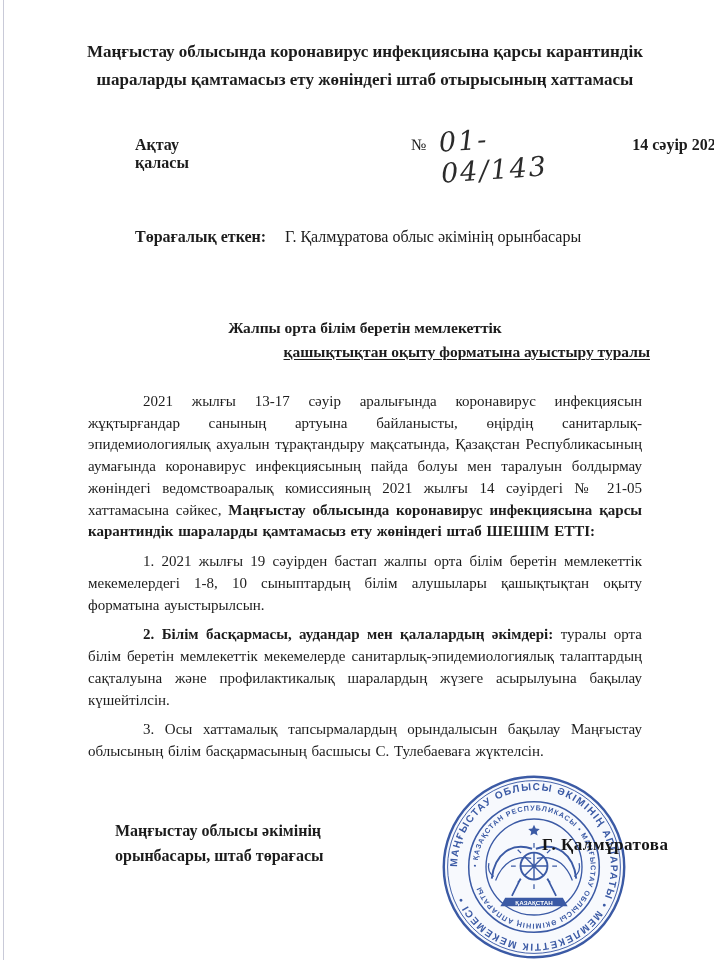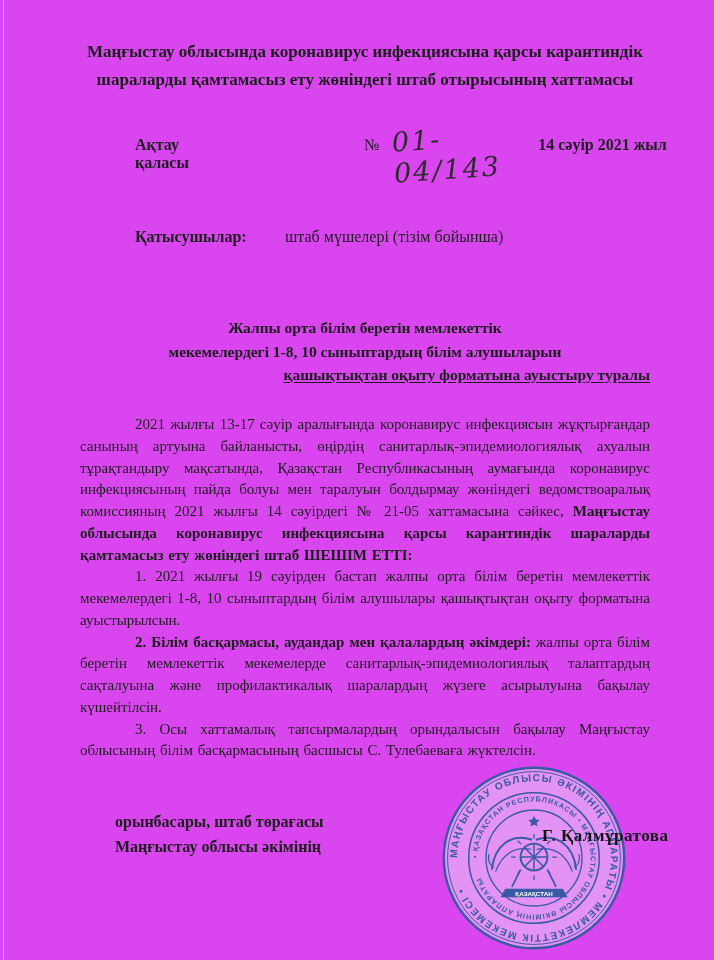--- a/index.html
+++ b/index.html
@@ -1,20 +1,20 @@
 <!DOCTYPE html>
 <html><head>
 <meta charset="utf-8">
 <style>
   html,body{margin:0;padding:0;background:#e9e9ee;}
   .page{
     position:relative;
     width:714px;height:960px;
     margin:0 auto;
-    background:#d946ef;
+    background:#ffffff;
     font-family:"Liberation Serif","DejaVu Serif",serif;
     color:#1c1c1c;
     overflow:hidden;
   }
   .page-edge-left{
     position:absolute;left:3px;top:0;bottom:0;width:1px;
     background:#c9cad8;
   }
   .content{
     position:relative;
@@ -28,20 +28,21 @@
     font-size:17px;
     line-height:1.62;
     padding:0 6px;
   }
   
   .num-row{
     margin-top:32px;
     display:flex;
     align-items:baseline;
     padding-left:55px;
+    gap:47px;
   }
   .city{font-weight:bold;font-size:16px;}
   .num-group{margin-left:175px;display:flex;align-items:baseline;}
   .num-sign{font-size:16px;}
   .num-handwritten{
     display:inline-block;
     margin-left:14px;
     font-family:"DejaVu Serif",serif;
     font-style:italic;
     font-size:27px;
@@ -65,21 +66,21 @@
   }
   .subject .underline{text-decoration:underline;text-underline-offset:2px;text-align:right;}
   
   .body-text{
     margin-top:28px;
     font-size:15px;
     line-height:1.45;
     text-align:justify;
     word-spacing:1px;
   }
-  .body-text p{margin:0;text-indent:55px;}
+  .body-text p{margin:8px;text-indent:55px;}
   .bold{font-weight:bold;}
   
   .sig-area{position:relative;height:252px;margin-top:0;}
   .sig-left{
     position:absolute;left:35px;top:48px;
     font-weight:bold;font-size:16px;line-height:1.55;
   }
   .stamp-wrap{position:absolute;left:358px;top:0;width:192px;height:192px;}
   .sig-name{
     position:absolute;left:462px;top:64px;
@@ -107,42 +108,41 @@
       <span class="city">Ақтау қаласы</span>
       <span class="num-group">
         <span class="num-sign">№</span>
         <span class="num-handwritten">01-04/143</span>
       </span>
       <span class="doc-date">14 сәуір 2021 жыл</span>
     </div>
 
     <div class="meta-block">
       <div class="meta-row">
-        <span class="meta-label">Қатысушылар:</span>
-        <span class="meta-value">штаб мүшелері (тізім бойынша)</span>
+        <span class="meta-label">Төрағалық еткен:</span>
+        <span class="meta-value">Г. Қалмұратова облыс әкімінің орынбасары</span>
       </div>
     </div>
 
     <div class="subject">
       <div>Жалпы орта білім беретін мемлекеттік</div>
-      <div>мекемелердегі 1-8, 10 сыныптардың білім алушыларын</div>
       <div class="underline">қашықтықтан оқыту форматына ауыстыру туралы</div>
     </div>
 
     <div class="body-text">
       <p><span>2021 жылғы 13-17 сәуір аралығында коронавирус инфекциясын жұқтырғандар санының артуына байланысты, өңірдің санитарлық-эпидемиологиялық ахуалын тұрақтандыру мақсатында, Қазақстан Республикасының аумағында коронавирус инфекциясының пайда болуы мен таралуын болдырмау жөніндегі ведомствоаралық комиссияның 2021 жылғы 14 сәуірдегі № 21-05 хаттамасына сәйкес, </span><span class="bold">Маңғыстау облысында коронавирус инфекциясына қарсы карантиндік шараларды қамтамасыз ету жөніндегі штаб ШЕШІМ ЕТТІ:</span></p>
       <p>1. 2021 жылғы 19 сәуірден бастап жалпы орта білім беретін мемлекеттік мекемелердегі 1-8, 10 сыныптардың білім алушылары қашықтықтан оқыту форматына ауыстырылсын.</p>
-      <p><span class="bold">2. Білім басқармасы, аудандар мен қалалардың әкімдері:</span><span> жалпы орта білім беретін мемлекеттік мекемелерде санитарлық-эпидемиологиялық талаптардың сақталуына және профилактикалық шаралардың жүзеге асырылуына бақылау күшейтілсін.</span></p>
+      <p><span class="bold">2. Білім басқармасы, аудандар мен қалалардың әкімдері:</span><span> туралы орта білім беретін мемлекеттік мекемелерде санитарлық-эпидемиологиялық талаптардың сақталуына және профилактикалық шаралардың жүзеге асырылуына бақылау күшейтілсін.</span></p>
       <p>3. Осы хаттамалық тапсырмалардың орындалысын бақылау Маңғыстау облысының білім басқармасының басшысы С. Тулебаеваға жүктелсін.</p>
     </div>
 
     <div class="sig-area">
       <div class="sig-left">
+        <div>Маңғыстау облысы әкімінің</div>
         <div>орынбасары, штаб төрағасы</div>
-        <div>Маңғыстау облысы әкімінің</div>
       </div>
 
       <div class="stamp-wrap">
         <svg class="stamp-svg" width="192" height="192" viewBox="0 0 200 200">
           <defs>
             <path id="outerTextPath" d="M 20 100 A 80 80 0 1 1 180 100 A 80 80 0 1 1 20 100"></path>
             <path id="innerTextPath" d="M 41 100 A 59 59 0 1 1 159 100 A 59 59 0 1 1 41 100"></path>
           </defs>
           <circle cx="100" cy="100" r="94" fill="#eef1fa" fill-opacity="0.45" stroke="#3b5aa5" stroke-width="2.5"></circle>
           <circle cx="100" cy="100" r="90" fill="none" stroke="#3b5aa5" stroke-width="1"></circle>

